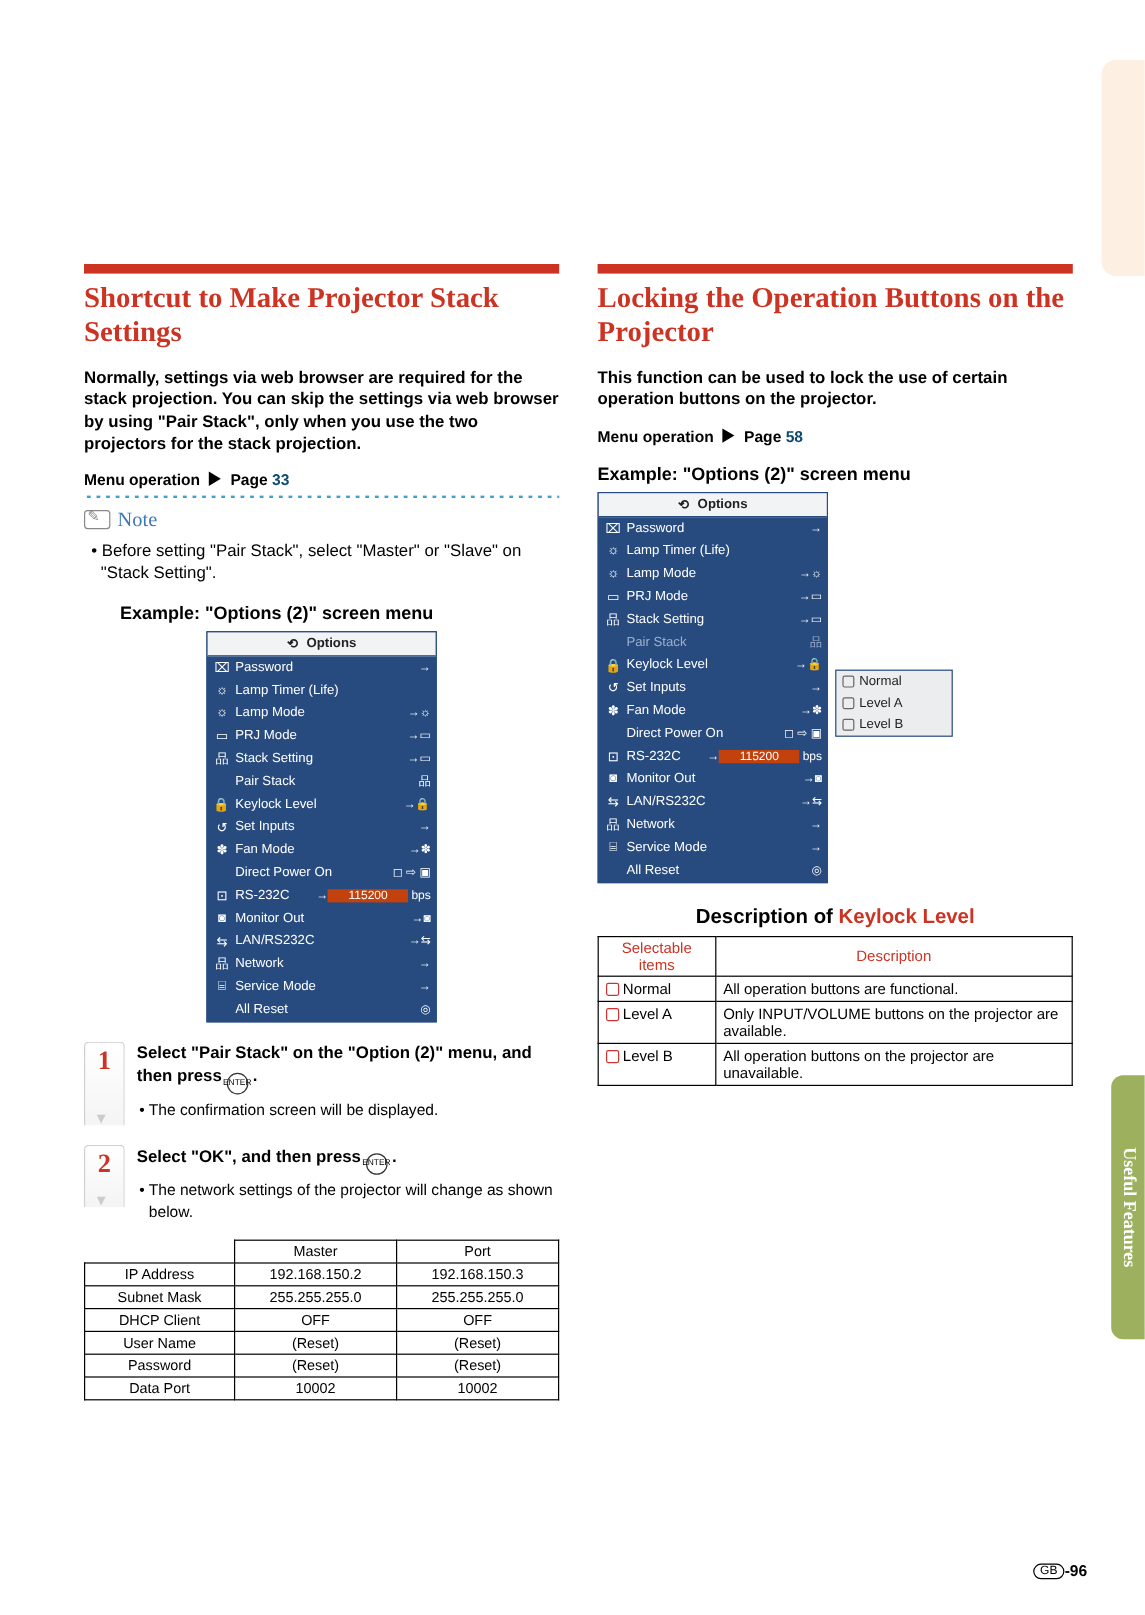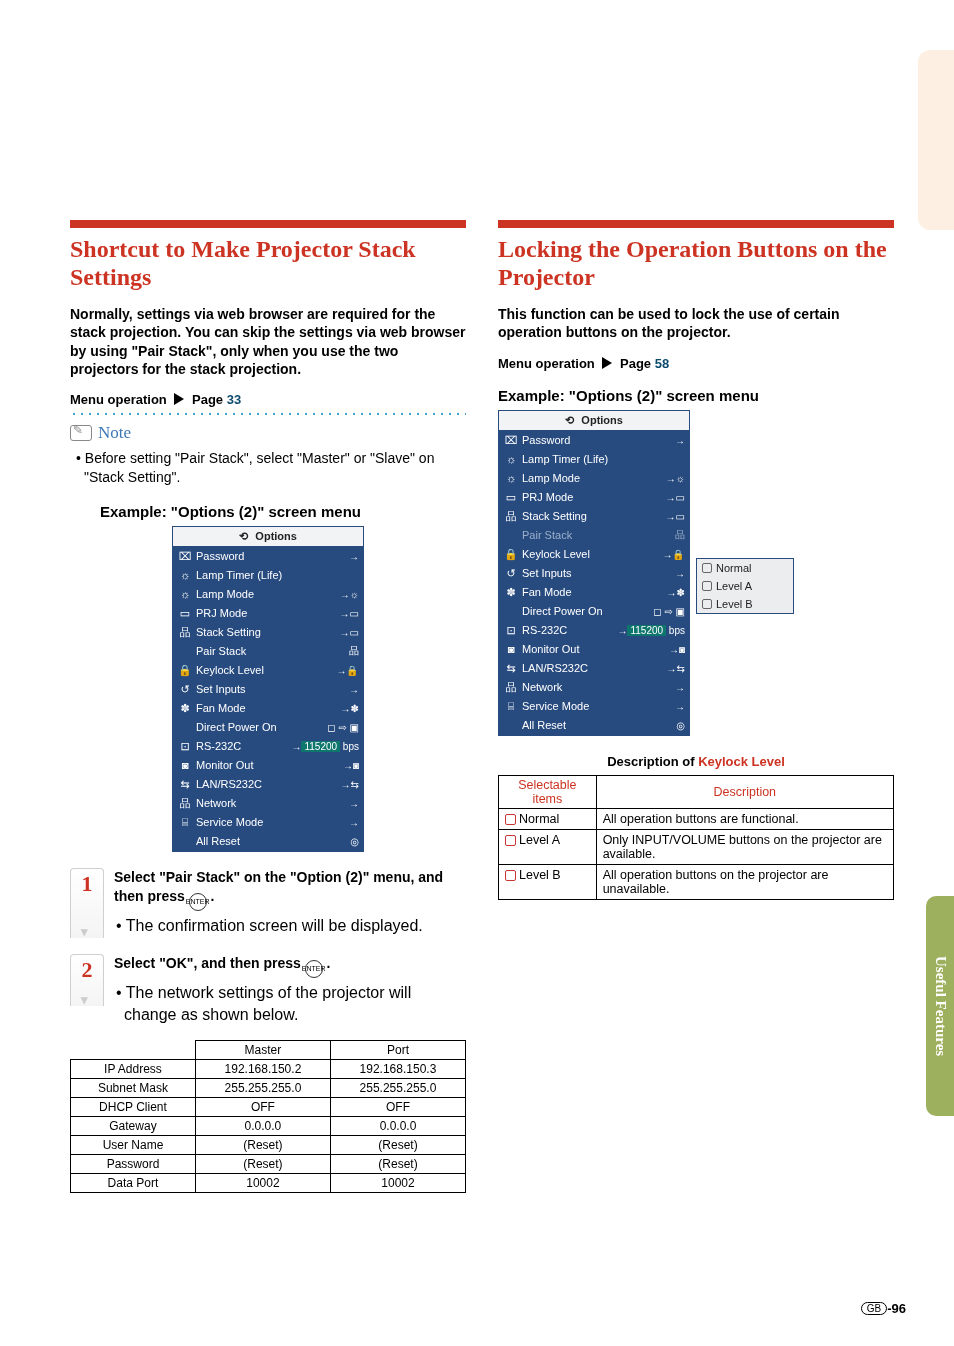--- a/index.html
+++ b/index.html
@@ -119,21 +119,21 @@
     position:relative;
     height:70px;
     background:linear-gradient(#fff, #f4f4f4);
   }
   .step-tab.short{height:52px;}
   .step-tab::after{
     content:"▾";position:absolute;left:10px;bottom:-2px;color:#ccc;font-size:13px;
   }
   .step-body { flex:1; font-size:14px; line-height:1.4; }
   .step-body .st-title {font-weight:bold;}
-  .step-body .st-sub { font-size:16px; margin-top:4px; margin-left:10px; text-indent:-8px;}
+  .step-body .st-sub { font-size:13px; margin-top:4px; margin-left:10px; text-indent:-8px;}
   .enter-btn {
     display:inline-flex;align-items:center;justify-content:center;
     width:18px;height:18px;border:1px solid #333;border-radius:50%;
     font-size:7px; vertical-align:-3px;
   }
 
   
   table.simple {
     border-collapse:collapse;
     font-size:12px;
@@ -141,21 +141,21 @@
     width:100%;
   }
   table.simple th, table.simple td {
     border:1px solid #000;
     padding:2px 6px;
   }
   table.simple th { font-weight:normal; text-align:center; }
   table.simple td.lbl { text-align:center; }
 
   
-  .desc-title { font-weight:bold; font-size:13px; margin-top:18px; text-align:center; }
+  .desc-title { font-weight:bold; font-size:17px; margin-top:18px; text-align:center; }
   .desc-title .kl { color:#cc3322; }
   table.desc {
     border-collapse:collapse;
     font-size:12.5px;
     margin-top:6px;
     width:100%;
   }
   table.desc th { border:1px solid #000; padding:2px 6px; color:#cc3322; text-align:center; font-weight:normal;}
   table.desc td { border:1px solid #000; padding:3px 6px; vertical-align:top;}
   .lock-sm{display:inline-block;width:11px;height:11px;border:1.5px solid #c33;border-radius:2px;margin-right:3px;vertical-align:-2px;}
@@ -173,21 +173,21 @@
     transform:rotate(0deg);
   }
   .page-num{
     position:absolute;
     right:48px; bottom:30px;
     font-size:13px;
   }
   .page-num .gb{
     display:inline-block;border:1px solid #000;border-radius:8px;padding:0 5px;font-size:10px;vertical-align:1px;
   }
-  .hl { background:#0f766e; padding:0 3px; }
+  .hl { background:#c2410c; padding:0 17px; }
 </style>
 </head>
 <body>
 
 <div class="top-tab"></div>
 <div class="side-tab">
   <span>Useful Features</span>
 </div>
 
 <div class="page">
@@ -333,25 +333,20 @@
           </tr>
           <tr>
             <td class="lbl">Subnet Mask</td>
             <td style="text-align:center">255.255.255.0</td>
             <td style="text-align:center">255.255.255.0</td>
           </tr>
           <tr>
             <td class="lbl">DHCP Client</td>
             <td style="text-align:center">OFF</td>
             <td style="text-align:center">OFF</td>
-          </tr>
-          <tr>
-            <td class="lbl">Gateway</td>
-            <td style="text-align:center">0.0.0.0</td>
-            <td style="text-align:center">0.0.0.0</td>
           </tr>
           <tr>
             <td class="lbl">User Name</td>
             <td style="text-align:center">(Reset)</td>
             <td style="text-align:center">(Reset)</td>
           </tr>
           <tr>
             <td class="lbl">Password</td>
             <td style="text-align:center">(Reset)</td>
             <td style="text-align:center">(Reset)</td>

